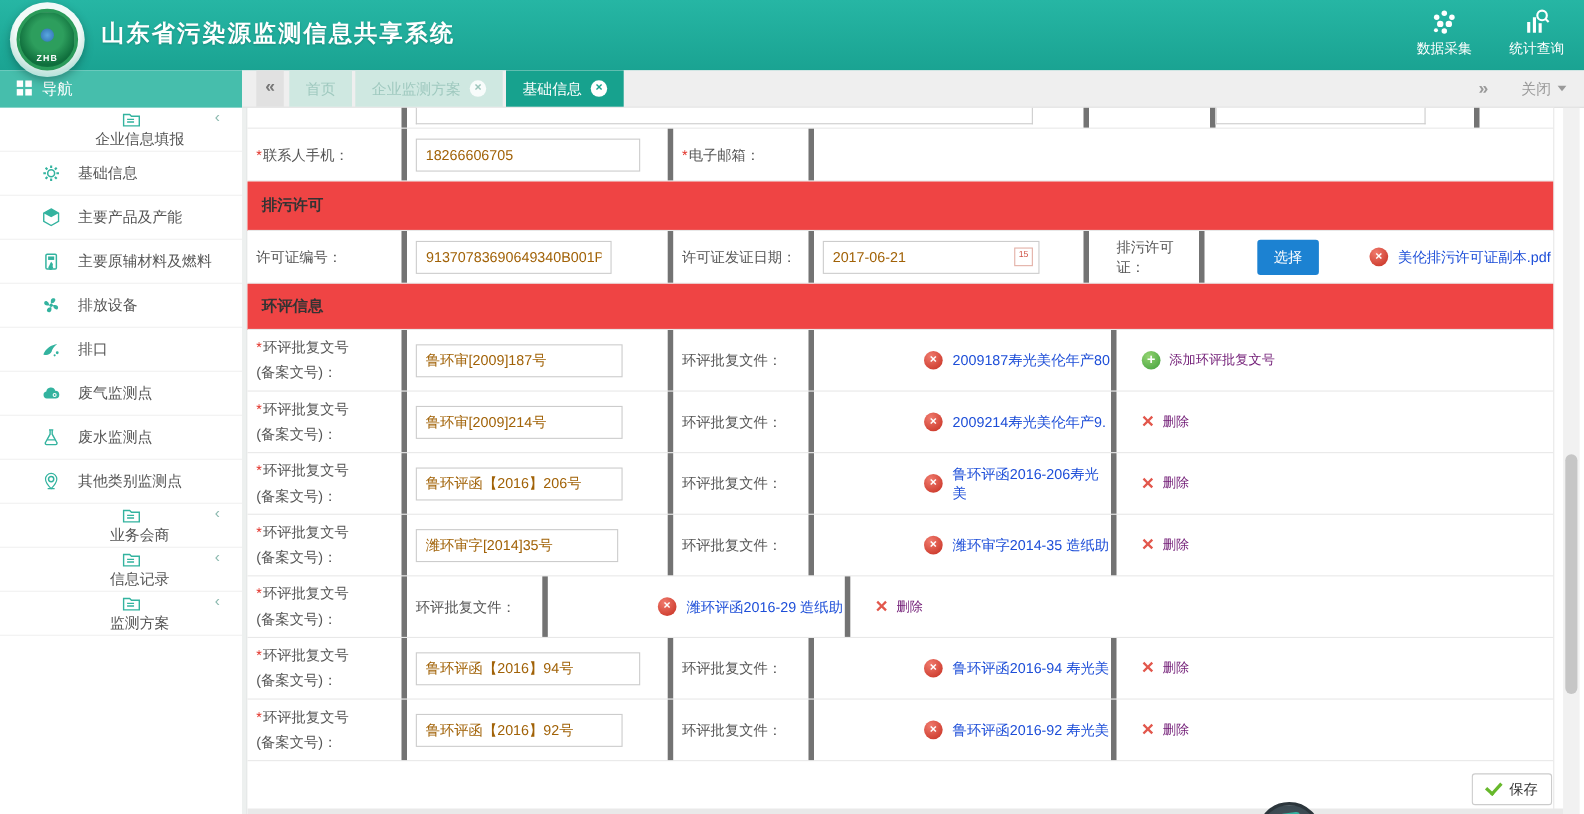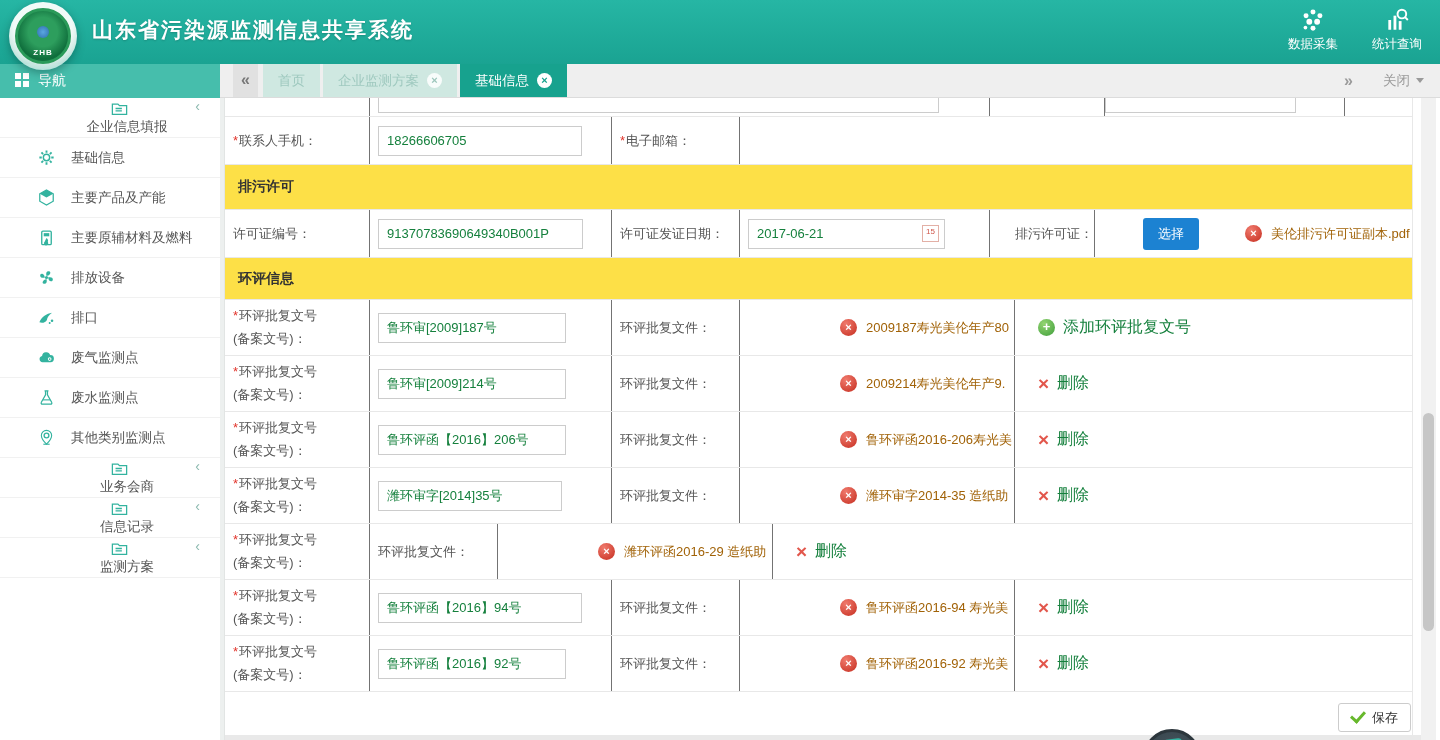--- a/index.html
+++ b/index.html
@@ -57,33 +57,33 @@
   .side-item.lvl0{padding-left:18px;flex-direction:column;}
   .side-item.lvl0 .s-label{margin-left:16px;}
   .side-item.lvl1{padding-left:36px;}
   .side-item.lvl1 .s-label{margin-left:15px;}
   .s-icon{width:20px;height:20px;display:flex;align-items:center;justify-content:center;}
   .s-chevron{position:absolute;right:20px;color:#8ab8ae;font-size:14px;}
   
   .content{position:absolute;left:225px;top:98px;width:1188px;height:642px;background:#fff;
     border-right:1px solid #e8e8e8;box-sizing:border-box;}
   .row{position:absolute;left:0;width:1187px;display:flex;border-bottom:1px solid #e8e8e8;box-sizing:border-box;}
-  .cell{box-sizing:border-box;border-right:1px solid #737373;display:flex;align-items:center;}
+  .cell{box-sizing:border-box;border-right:5px solid #737373;display:flex;align-items:center;}
   .cell.last{border-right:none;}
   .c1{width:145px;padding-left:8px;}
   .c2{width:242px;}
   .c3{width:128px;padding-left:8px;}
   .c4p{width:250px;}
   .c4e{width:275px;}
   .c5p{width:105px;padding-left:25px;}
   .lbl{font-size:13px;color:#555;}
   .req{color:#e2342b;margin-right:1px;font-size:13px;}
-  .txt{height:30px;border:1px solid #ccc;background:#fff;color:#15803d;font-size:13px;
+  .txt{height:30px;border:1px solid #ccc;background:#fff;color:#a16207;font-size:13px;
     padding:0 8px;box-sizing:border-box;margin-left:8px;outline:none;}
-  .sect{background:#fde047;align-items:center;display:flex;}
+  .sect{background:#ef4444;align-items:center;display:flex;}
   .sect-title{font-size:14px;font-weight:bold;color:#333;margin-left:13px;}
   .two-line{font-size:13px;color:#555;line-height:1.75;}
   
   .clip-input{border:1px solid #ccc;border-top:none;height:12px;background:#fff;align-self:flex-start;}
   
   .date-wrap{position:relative;margin-left:8px;}
   .date-wrap .txt{margin-left:0;width:197px;padding-right:28px;}
   .cal{position:absolute;right:6px;top:6px;width:17px;height:17px;border:1px solid #e3b0a6;
     background:#fff;box-sizing:border-box;}
   .cal-top{height:4px;background:#ee8f80;}
@@ -91,22 +91,22 @@
   
   .btn-blue{background:#1c82d2;color:#fff;font-size:13px;border:none;border-radius:3px;
     height:32px;padding:0 15px;margin-left:48px;cursor:pointer;}
   .circle-x{width:17px;height:17px;border-radius:50%;flex:0 0 17px;
     background:radial-gradient(circle at 35% 28%,#f07a6d,#c52d1f);color:#fff;
     font-size:11px;font-weight:bold;line-height:16px;text-align:center;cursor:pointer;}
   .circle-plus{width:17px;height:17px;border-radius:50%;flex:0 0 17px;
     background:radial-gradient(circle at 35% 28%,#93d471,#3f9e3b);color:#fff;
     font-size:13px;font-weight:bold;line-height:16px;text-align:center;cursor:pointer;}
   .xmark{color:#e2574c;font-size:19px;font-weight:bold;line-height:17px;cursor:pointer;}
-  .file-name{font-size:13px;color:#a16207;margin-left:9px;}
-  .action-label{font-size:16px;color:#15803d;margin-left:8px;cursor:pointer;}
+  .file-name{font-size:13px;color:#1d4ed8;margin-left:9px;}
+  .action-label{font-size:12px;color:#701a75;margin-left:8px;cursor:pointer;}
   .file-cell-pad{padding-left:100px;}
   .permit-file{display:flex;align-items:center;margin-left:46px;}
   .save-btn{position:absolute;right:1px;top:11px;height:29px;min-width:66px;background:#fff;
     border:1px solid #ccc;border-radius:3px;font-size:13px;color:#333;cursor:pointer;
     display:flex;align-items:center;justify-content:center;gap:7px;padding:0 12px;box-sizing:border-box;}
   .check{display:inline-block;width:11px;height:6px;border-left:3px solid #67b82c;
     border-bottom:3px solid #67b82c;transform:rotate(-48deg);margin-top:-4px;}
   
   .sb-track{position:absolute;left:1421px;top:98px;width:15px;height:642px;background:#f1f1f1;}
   .sb-thumb{position:absolute;left:2px;top:315px;width:11px;height:218px;background:#c6c6c6;border-radius:6px;cursor:pointer;}
@@ -351,21 +351,21 @@
 
   <div class="row sect" style="top:67px;height:45px;">
     <span class="sect-title">排污许可</span>
   </div>
 
   <div class="row" style="top:112px;height:48px;">
     <div class="cell c1">
       <span class="lbl">许可证编号：</span>
     </div>
     <div class="cell c2">
-      <input class="txt" style="width: 205px;" value="91370783690649340B001P">
+      <input class="txt" style="width: 178px;" value="91370783690649340B001P">
     </div>
     <div class="cell c3">
       <span class="lbl">许可证发证日期：</span>
     </div>
     <div class="cell c4p">
       <span class="date-wrap">
         <input class="txt" value="2017-06-21" style="">
         <span class="cal">
           <span class="cal-top"></span>
           <span class="cal-num">15</span>

